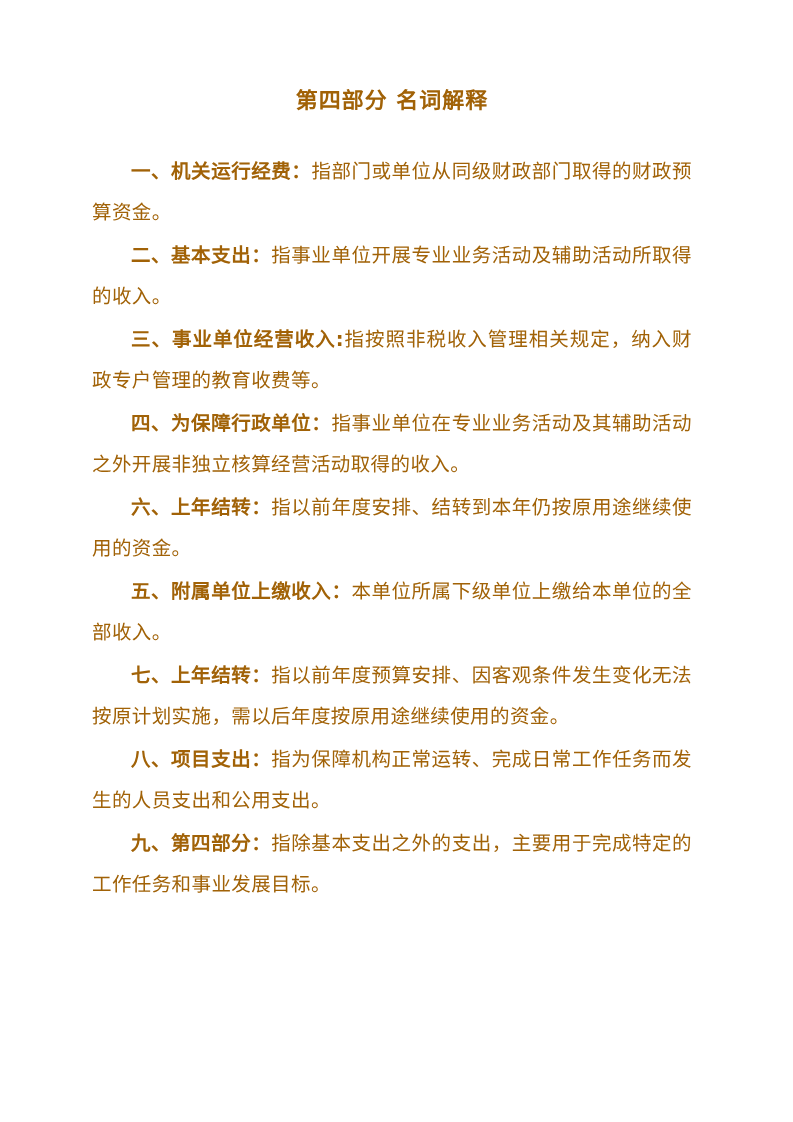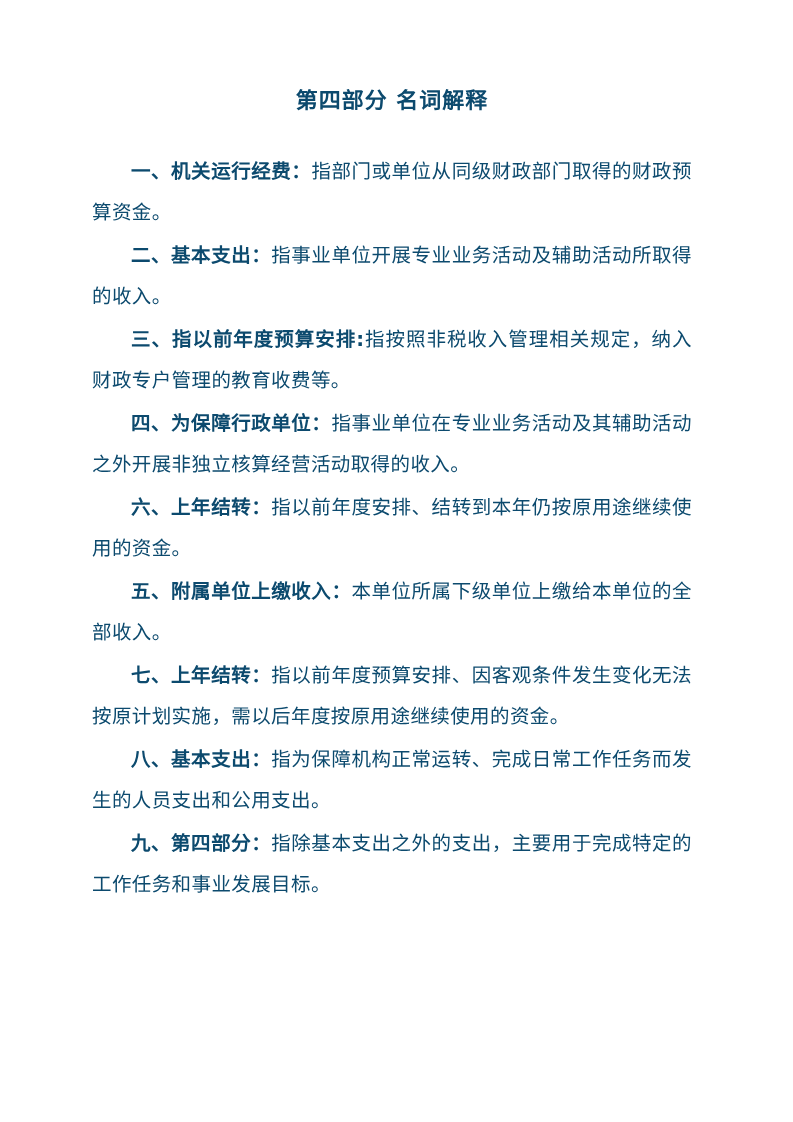--- a/index.html
+++ b/index.html
@@ -8,21 +8,21 @@
     background: #ffffff;
   }
   .page {
     position: relative;
     width: 793px;
     height: 1101px;
     margin: 0 auto;
     background: #ffffff;
     overflow: hidden;
     font-family: "DejaVu Serif", "Liberation Serif", serif;
-    color: #0c4a6e;
+    color: #a16207;
   }
   .content {
     position: absolute;
     left: 92px;
     top: 86px;
     width: 600px;
   }
   .doc-title {
     text-align: center;
     font-family: "DejaVu Sans", "Liberation Sans", sans-serif;
@@ -59,41 +59,41 @@
 
     <p class="para">
       <span class="term">一、机关运行经费：</span><span class="body-text">指部门或单位从同级财政部门取得的财政预算资金。</span>
     </p>
 
     <p class="para">
       <span class="term">二、基本支出：</span><span class="body-text">指事业单位开展专业业务活动及辅助活动所取得的收入。</span>
     </p>
 
     <p class="para">
-      <span class="term">三、指以前年度预算安排:</span><span class="body-text">指按照非税收入管理相关规定，纳入财政专户管理的教育收费等。</span>
+      <span class="term">三、事业单位经营收入:</span><span class="body-text">指按照非税收入管理相关规定，纳入财政专户管理的教育收费等。</span>
     </p>
 
     <p class="para">
       <span class="term">四、为保障行政单位：</span><span class="body-text">指事业单位在专业业务活动及其辅助活动之外开展非独立核算经营活动取得的收入。</span>
     </p>
 
     <p class="para">
       <span class="term">六、上年结转：</span><span class="body-text">指以前年度安排、结转到本年仍按原用途继续使用的资金。</span>
     </p>
 
     <p class="para">
       <span class="term">五、附属单位上缴收入：</span><span class="body-text">本单位所属下级单位上缴给本单位的全部收入。</span>
     </p>
 
     <p class="para">
       <span class="term">七、上年结转：</span><span class="body-text">指以前年度预算安排、因客观条件发生变化无法按原计划实施，需以后年度按原用途继续使用的资金。</span>
     </p>
 
     <p class="para">
-      <span class="term">八、基本支出：</span><span class="body-text">指为保障机构正常运转、完成日常工作任务而发生的人员支出和公用支出。</span>
+      <span class="term">八、项目支出：</span><span class="body-text">指为保障机构正常运转、完成日常工作任务而发生的人员支出和公用支出。</span>
     </p>
 
     <p class="para">
       <span class="term">九、第四部分：</span><span class="body-text">指除基本支出之外的支出，主要用于完成特定的工作任务和事业发展目标。</span>
     </p>
 
 
   </div>
 </div>
 

